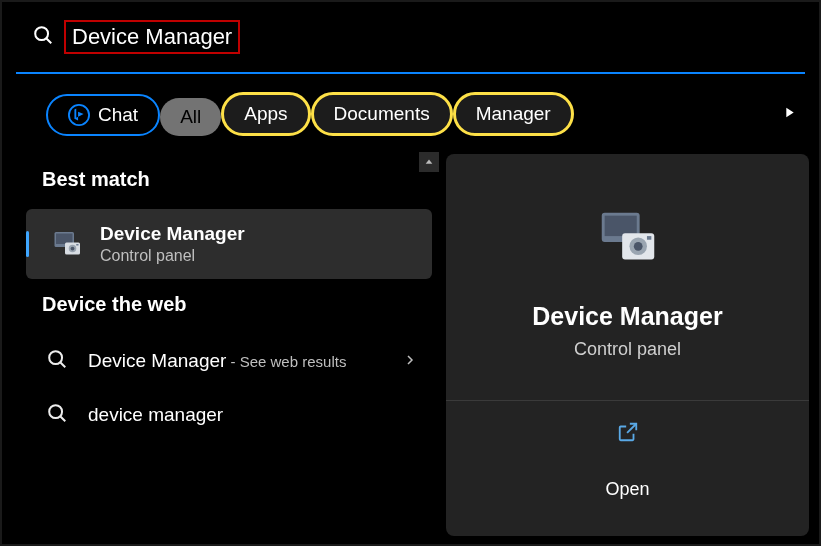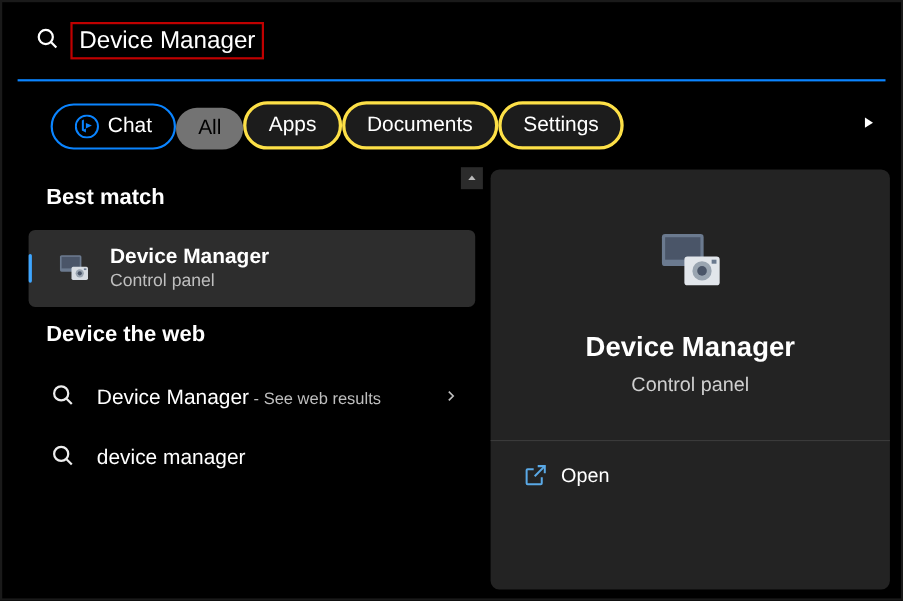--- a/index.html
+++ b/index.html
@@ -208,22 +208,23 @@
     .divider {
       width: 100%;
       height: 1px;
       background: #3a3a3a;
     }
     .action-row {
       display: flex;
       align-items: center;
       width: 100%;
       padding: 20px 30px;
-      gap: 12px;
-      cursor: pointer;
+      gap: 36px;
+      cursor: pointer;
+      flex-direction: column;
     }
     .open-icon {
       width: 22px;
       height: 22px;
       color: #5aa9e6;
     }
     .action-label {
       color: #fff;
       font-size: 18px;
     }
@@ -258,21 +259,21 @@
   <div class="pill active">
       <span>All</span>
     </div>
   <div class="pill">
       <span>Apps</span>
     </div>
   <div class="pill">
       <span>Documents</span>
     </div>
   <div class="pill">
-      <span>Settings</span>
+      <span>Manager</span>
     </div>
   <span class="scroll-arrow">
     <svg width="16" height="16" viewBox="0 0 24 24" fill="#fff">
         <path d="M8 5 L19 12 L8 19 Z"></path>
       </svg>
   </span>
 </div>
 
 <div class="content">
   <div class="left-panel">

